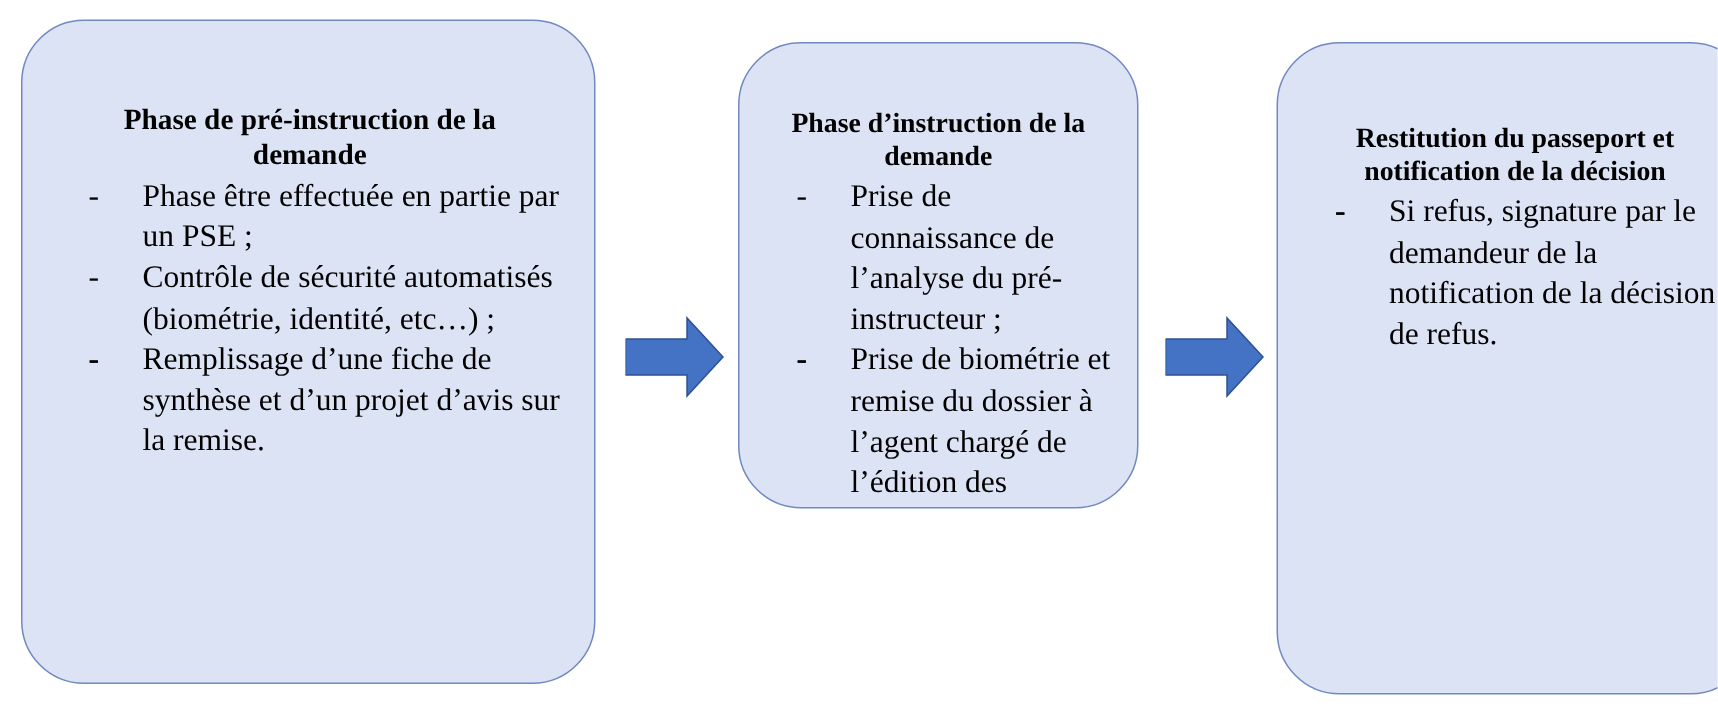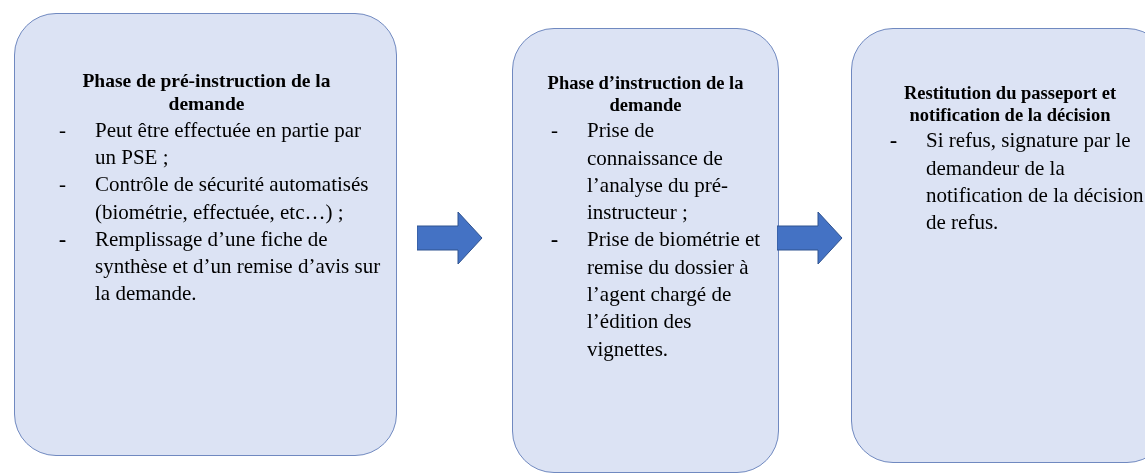--- a/index.html
+++ b/index.html
@@ -26,21 +26,21 @@
   .phase-box {
     position: absolute;
     box-sizing: border-box;
     background: #DCE3F4;
     border: 1.4px solid #7089C0;
     border-radius: 42px;
     overflow: hidden;
   }
 
   .phase-box-1 { left: 14px;  top: 13px; width: 383px; height: 443px; }
-  .phase-box-2 { left: 512px; top: 28px; width: 267px; height: 445px; }
+  .phase-box-2 { left: 492px; top: 28px; width: 267px; height: 311px; }
   .phase-box-3 { left: 851px; top: 28px; width: 318px; height: 435px; font-family: Liberation Serif, serif; }
 
   .box-inner {
     position: absolute;
     left: 0;
     right: 0;
     top: 0;
   }
   .phase-box-1 .box-inner { padding: 56px 14px 0 16px; }
   .phase-box-2 .box-inner { padding: 44px 12px 0 12px; }
@@ -98,32 +98,32 @@
 <body>
 
 <div id="diagram">
 
   <div class="phase-box phase-box-1">
     <div class="box-inner">
       <div class="phase-title">Phase de pré-instruction de la demande</div>
       <ul class="phase-list">
         <li>
           <span class="dash">-</span>
-          <span class="bullet-text">Peut être effectuée en partie par un PSE ;</span>
+          <span class="bullet-text">Phase être effectuée en partie par un PSE ;</span>
         </li>
         <li>
           <span class="dash">-</span>
-          <span class="bullet-text">Contrôle de sécurité automatisés (biométrie, effectuée, etc…) ;</span>
+          <span class="bullet-text">Contrôle de sécurité automatisés (biométrie, identité, etc…) ;</span>
         </li>
         <li>
           <span class="dash">-</span>
         </li>
         <li>
           <span class="dash">-</span>
-          <span class="bullet-text">Remplissage d’une fiche de synthèse et d’un remise d’avis sur la demande.</span>
+          <span class="bullet-text">Remplissage d’une fiche de synthèse et d’un projet d’avis sur la remise.</span>
         </li>
       </ul>
     </div>
   </div>
 
   <div class="connector-arrow connector-arrow-1">
     <svg viewBox="0 0 66 58" xmlns="http://www.w3.org/2000/svg" aria-hidden="true">
       <polygon points="0,17 41,17 41,3 65,29 41,55 41,41 0,41" fill="#4472C4" stroke="#2F528F" stroke-width="1"></polygon>
     </svg>
   </div>

